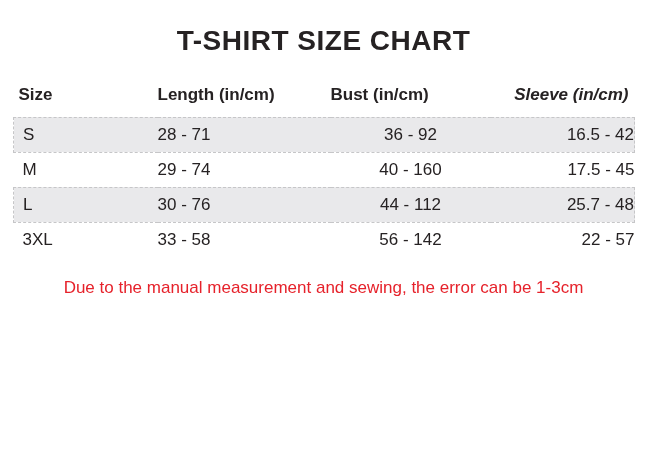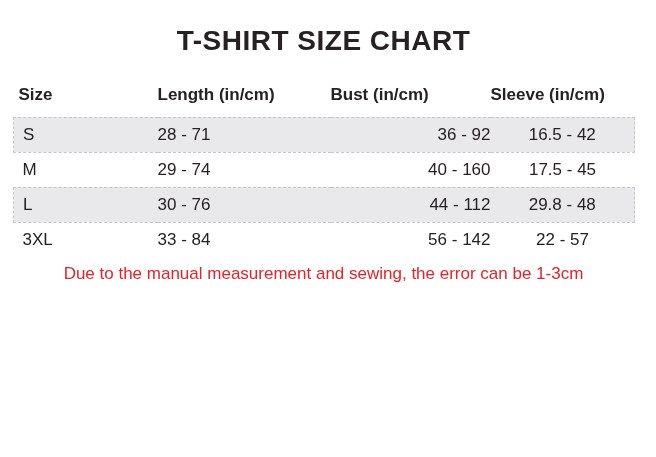--- a/index.html
+++ b/index.html
@@ -46,40 +46,40 @@
   tbody tr { height: 35px; }
   th {
     font-weight: 700;
     font-size: 17px;
     text-align: left;
     padding: 0;
     vertical-align: middle;
     white-space: nowrap;
   }
   th.h-size   { padding-left: 5px; }
-  th.h-sleeve { padding-right: 6px; }
+  th.h-sleeve { text-align: right; padding-right: 6px; font-style: italic; }
   td {
     padding: 0;
     vertical-align: middle;
     white-space: nowrap;
     font-weight: 400;
   }
   td.c-size   { padding-left: 9px; }
   td.c-length { text-align: left; margin-top: 12px; }
-  td.c-bust   { text-align: right; }
-  td.c-sleeve { text-align: center; }
+  td.c-bust   { text-align: center; }
+  td.c-sleeve { text-align: right; }
   tr.shaded td {
     background: #e9e9eb;
     border-top: 1px dashed #c6c6c8;
     border-bottom: 1px dashed #c6c6c8;
   }
   tr.shaded td:first-child { border-left: 1px dashed #c6c6c8; }
   tr.shaded td:last-child  { border-right: 1px dashed #c6c6c8; }
   .note {
-    margin-top: 7px;
+    margin-top: 21px;
     text-align: center;
     font-size: 17px;
     line-height: 20px;
     color: #e6222b;
   }
 </style>
 </head>
 <body>
 
 <div class="page">
@@ -112,25 +112,25 @@
           <tr class="">
             <td class="c-size">M</td>
             <td class="c-length">29 - 74</td>
             <td class="c-bust">40 - 160</td>
             <td class="c-sleeve">17.5 - 45</td>
           </tr>
           <tr class="shaded">
             <td class="c-size">L</td>
             <td class="c-length">30 - 76</td>
             <td class="c-bust">44 - 112</td>
-            <td class="c-sleeve">29.8 - 48</td>
+            <td class="c-sleeve">25.7 - 48</td>
           </tr>
           <tr class="">
             <td class="c-size">3XL</td>
-            <td class="c-length">33 - 84</td>
+            <td class="c-length">33 - 58</td>
             <td class="c-bust">56 - 142</td>
             <td class="c-sleeve">22 - 57</td>
           </tr>
         </tbody>
     </table>
 
     <div class="note">Due to the manual measurement and sewing, the error can be 1-3cm</div>
 
   </div>
 </div>

